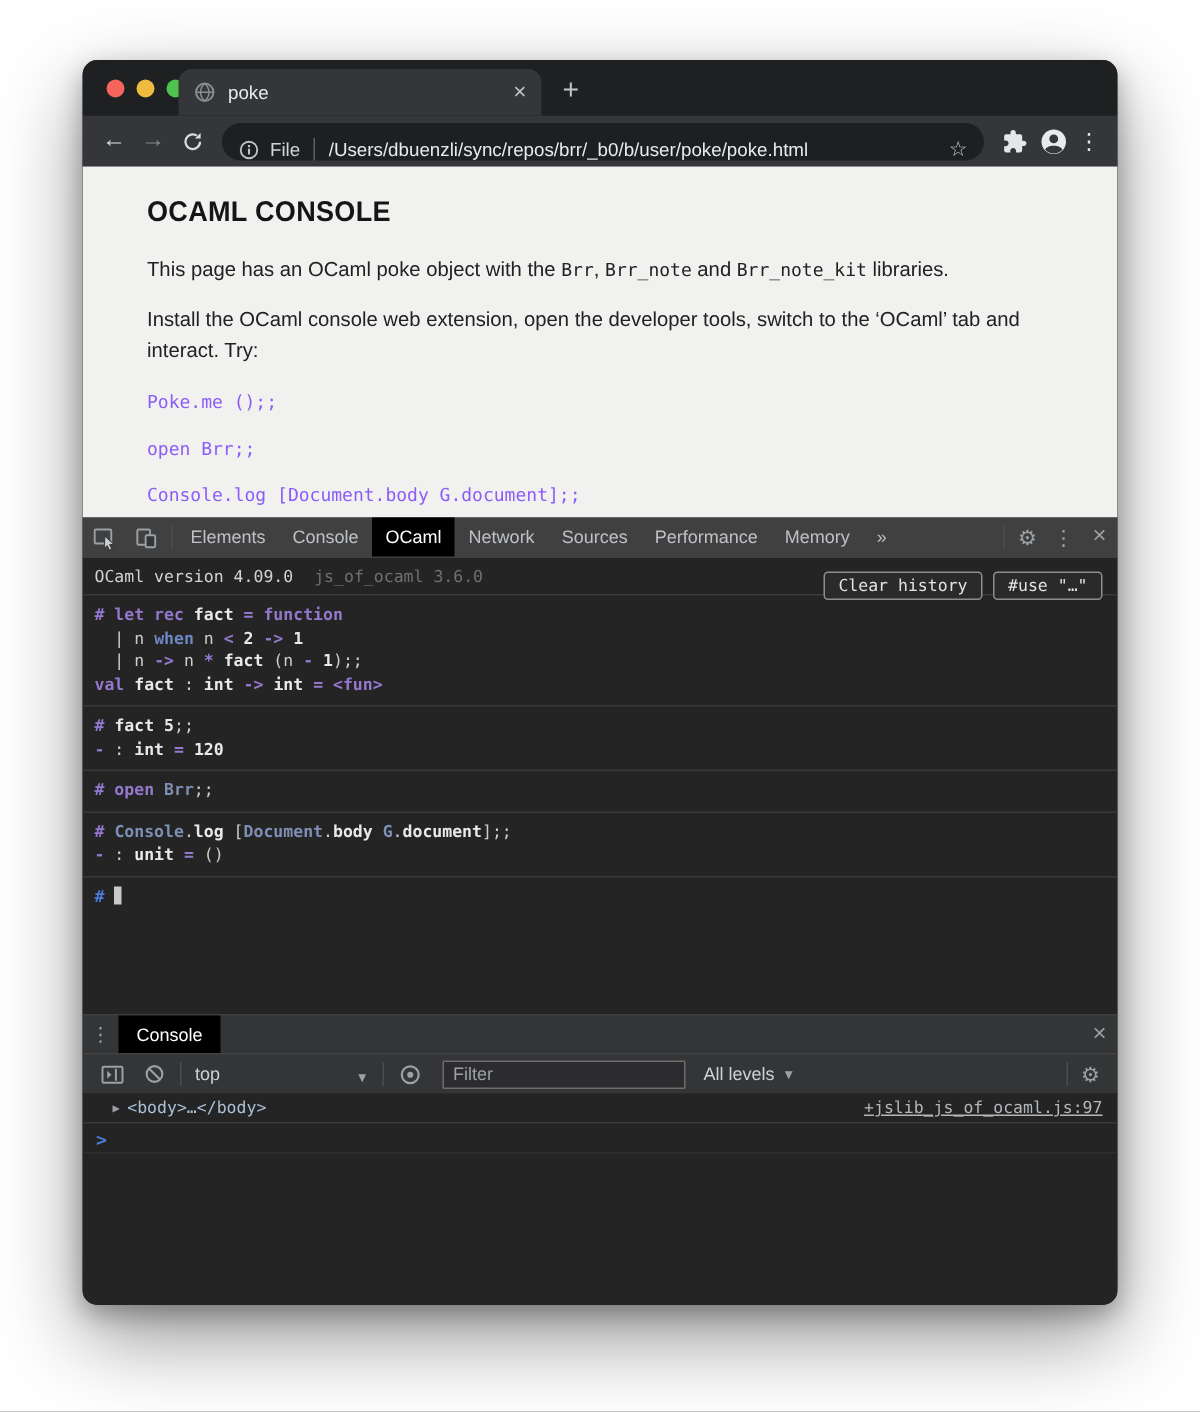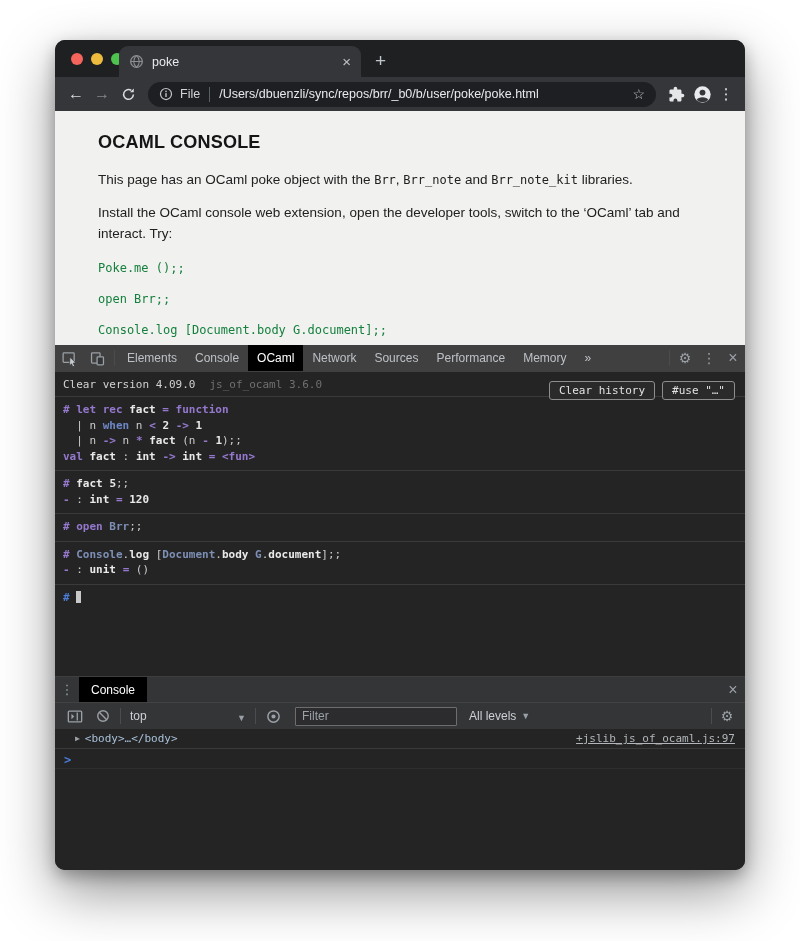--- a/index.html
+++ b/index.html
@@ -19,35 +19,35 @@
     background:#35363a; border-radius:9px 9px 0 0; display:flex; align-items:center; padding:0 10px;
   }
   .tab-title { color:#e8eaed; font-size:12.5px; margin-left:8px; flex:1; }
   .tab-close { color:#bdc1c6; font-size:15px; line-height:1; }
   .newtab { position:absolute; left:320px; bottom:5px; color:#c0c4c8; font-size:19px; }
   .toolbar { height:34px; background:#35363a; display:flex; align-items:center; padding:0 8px; flex:none; }
   .navbtn { width:26px; text-align:center; font-size:16px; color:#d9dbde; flex:none; }
   .navbtn.dim { color:#84878b; }
   .omnibox {
     flex:1; height:25px; background:#1d1f23; border-radius:13px; margin:0 7px;
-    display:flex; align-items:center; padding:0 11px; min-width:0;
+    display:flex; align-items:flex-end; padding:0 11px; min-width:0;
   }
   .scheme { color:#d2d4d7; font-size:12.5px; margin:0 9px 0 7px; }
   .odiv { width:1px; height:15px; background:#5b5f63; }
   .url { color:#e8eaed; font-size:12.5px; margin-left:9px; flex:1; white-space:nowrap; overflow:hidden; }
   .star { color:#c0c4c8; font-size:14px; margin-left:6px; }
   .menu-dots { color:#e4e6e8; font-size:15px; width:22px; text-align:center; }
   .chrome-icon { display:flex; align-items:center; justify-content:center; width:26px; flex:none; }
   
   .page { height:234px; background:#f1f1f0; color:#212121; padding:20px 43px 0; overflow:hidden; flex:none; }
   .page h1 { font-size:19px; font-weight:bold; letter-spacing:.2px; transform:scale(.95,1); transform-origin:left; margin-bottom:16px; color:#151515;}
   .page p { font-size:13.5px; line-height:21px; margin-bottom:11px; }
   .page .mono, .codeline { font-family:"DejaVu Sans Mono", monospace; }
   .page .mono { font-size:12px; }
-  .codeline { font-size:12px; color:#15803d; margin-top:17px; }
+  .codeline { font-size:12px; color:#8b5cf6; margin-top:17px; }
   
   .dt-bar { height:27px; background:#404040; border-bottom:1px solid #404040; display:flex; align-items:center; flex:none; }
   .dt-icon { width:28px; display:flex; align-items:center; justify-content:center; }
   .vsep { width:1px; height:16px; background:#4c4c4c; margin:0 3px; flex:none; }
   .dt-tabs { display:flex; height:100%; }
   .dt-tab { font-size:12px; color:#bdc1c6; padding:0 9px; line-height:26px; white-space:nowrap; }
   .dt-tab.selected { background:#000; color:#fff; }
   .dt-right { margin-left:auto; display:flex; align-items:center; }
   .glyph { color:#9aa0a6; font-size:14px; width:24px; text-align:center; }
   
@@ -185,21 +185,21 @@
     <div class="dt-right">
       <div class="vsep"></div>
       <div class="glyph">⚙</div>
       <div class="glyph">⋮</div>
       <div class="glyph" style="font-size:16px">×</div>
     </div>
   </div>
 
   <div class="ocaml">
     <div class="ver-row">
-      <span>Clear version 4.09.0</span><span class="jsoo">js_of_ocaml 3.6.0</span>
+      <span>OCaml version 4.09.0</span><span class="jsoo">js_of_ocaml 3.6.0</span>
     </div>
     <div class="side-btns">
       <button class="obtn">Clear history</button>
       <button class="obtn">#use "…"</button>
     </div>
     <div>
         <div class="repl-block">
           <div class="repl-line"><span class="s-k"># let rec </span><span class="s-b">fact</span><span class="s-p"> </span><span class="s-k">=</span><span class="s-p"> </span><span class="s-k">function</span></div>
           <div class="repl-line"><span class="s-p">  | n </span><span class="s-w">when</span><span class="s-p"> n </span><span class="s-k">&lt;</span><span class="s-p"> </span><span class="s-b">2</span><span class="s-p"> </span><span class="s-k">-&gt;</span><span class="s-p"> </span><span class="s-b">1</span></div>
           <div class="repl-line"><span class="s-p">  | n </span><span class="s-k">-&gt;</span><span class="s-p"> n </span><span class="s-k">*</span><span class="s-p"> </span><span class="s-b">fact</span><span class="s-p"> (n </span><span class="s-k">-</span><span class="s-p"> </span><span class="s-b">1</span><span class="s-p">);;</span></div>

